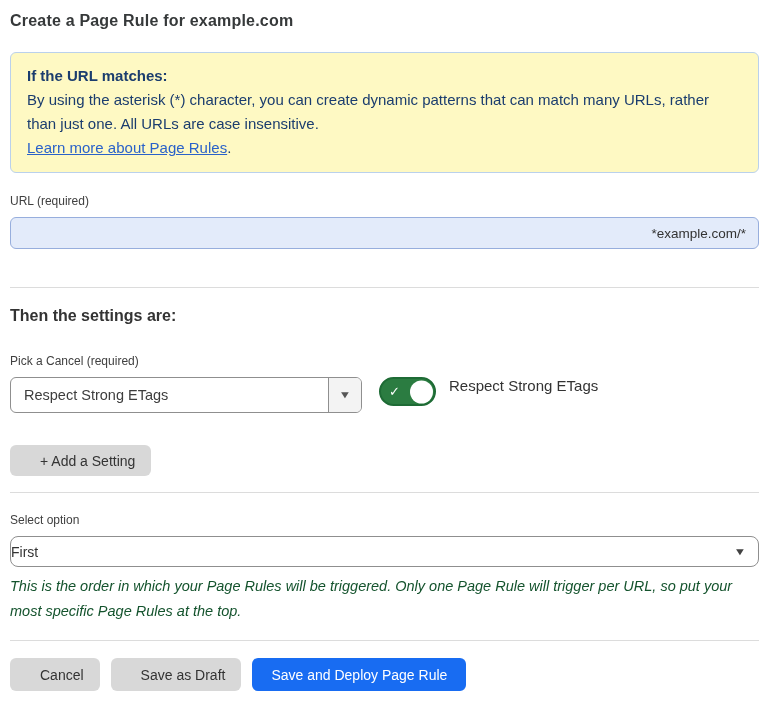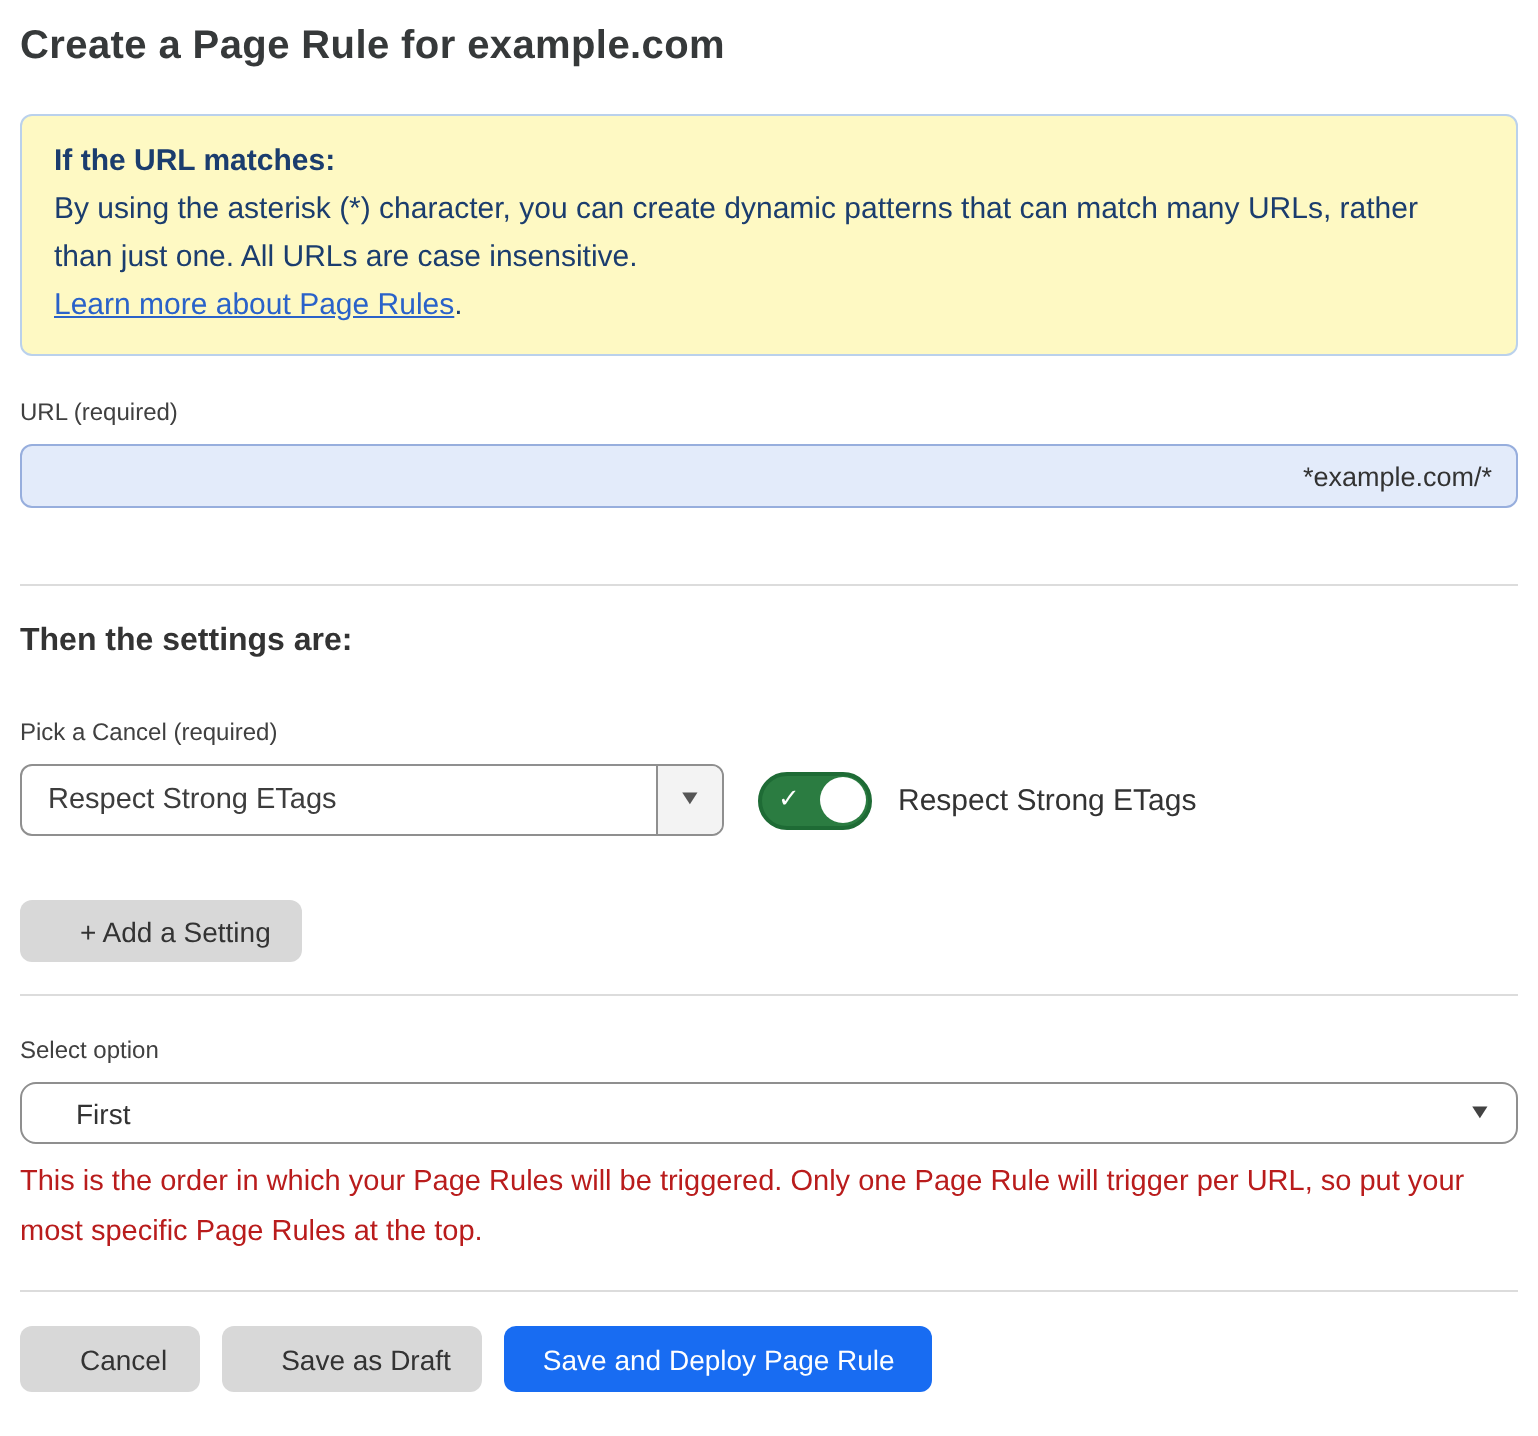--- a/index.html
+++ b/index.html
@@ -6,21 +6,21 @@
   html, body { background: #ffffff; }
   body {
     width: 769px; height: 718px;
     font-family: "Liberation Sans", "DejaVu Sans", sans-serif;
     color: #333;
     overflow: hidden;
   }
   .page { padding: 12px 10px 0 10px; }
 
   h1.page-title {
-    font-size: 20px; font-weight: bold; color: #36393a;
+    font-size: 16px; font-weight: bold; color: #36393a;
     letter-spacing: .2px;
     margin-bottom: 22px;
   }
 
   .info-box {
     background: #fef9c3;
     border: 1px solid #bad1ec;
     border-radius: 6px;
     padding: 11px 16px 12px 16px;
     color: #1b3d6e;
@@ -57,21 +57,21 @@
   .divider-1 { margin-top: 38px; margin-bottom: 19px; }
   .divider-2 { margin-top: 16px; margin-bottom: 20px; }
   .divider-3 { margin-top: 16px; margin-bottom: 17px; }
 
   h2.section-heading {
     font-size: 16px; font-weight: bold; color: #333;
     margin-bottom: 29px;
   }
   h2.order-heading { margin-bottom: 24px; }
 
-  .setting-row { display: flex; align-items: center; }
+  .setting-row { display: flex; align-items: flex-start; }
 
   .setting-select {
     display: flex; align-items: stretch;
     width: 352px; height: 36px;
     background: #ffffff;
     border: 1px solid #8f8f8f;
     border-radius: 6px;
     overflow: hidden;
     cursor: pointer;
   }
@@ -125,34 +125,35 @@
     background: #186cf2; color: #ffffff; padding: 0 19px;
   }
 
   .order-select {
     position: relative;
     width: 749px; height: 31px;
     background: #ffffff;
     border: 1px solid #8f8f8f;
     border-radius: 8px;
     display: flex; align-items: center;
-    padding-left: 27px;
+    padding-left: 0;
     font-size: 14px; color: #333;
     cursor: pointer;
     margin-bottom: 7px;
   }
   .order-select .caret-down {
     position: absolute; right: 13px; top: 50%;
     transform: translateY(-50%) scaleX(1.3);
     color: #424242;
   }
 
   .order-help {
-    font-size: 14.5px; color: #b91c1c; line-height: 25px;
+    font-size: 14.5px; color: #14532d; line-height: 25px;
     width: 745px;
+    font-style: italic;
   }
 
   .footer-actions { display: flex; align-items: center; gap: 11px; }
 </style>
 </head>
 <body>
 
 <div class="page">
 
   <h1 class="page-title">Create a Page Rule for example.com</h1>

